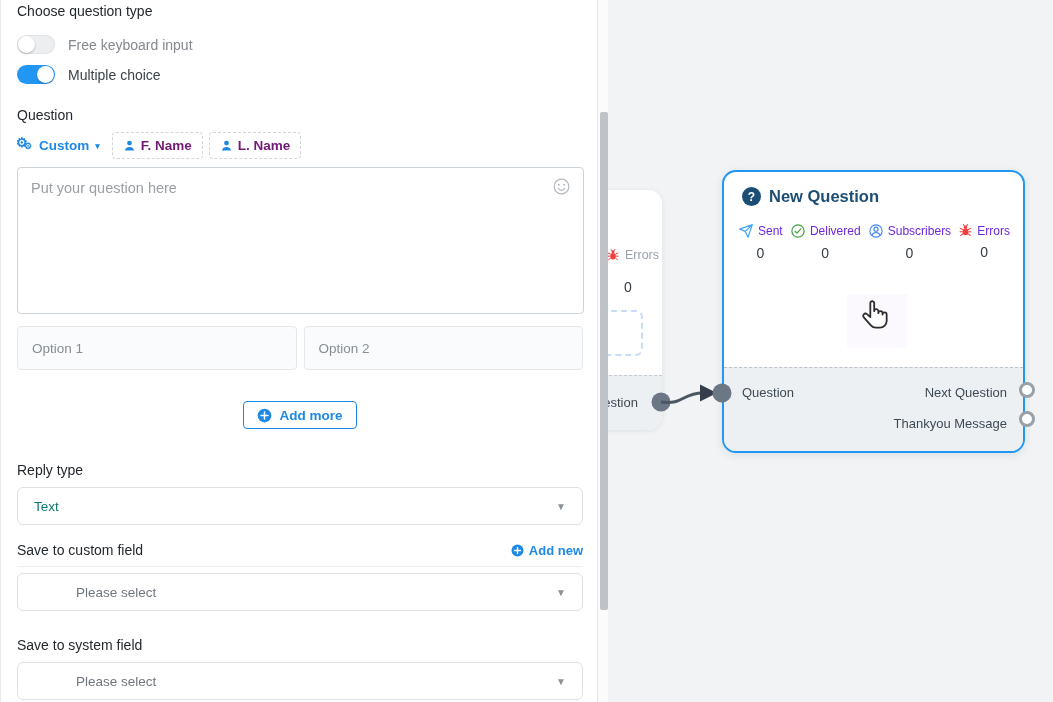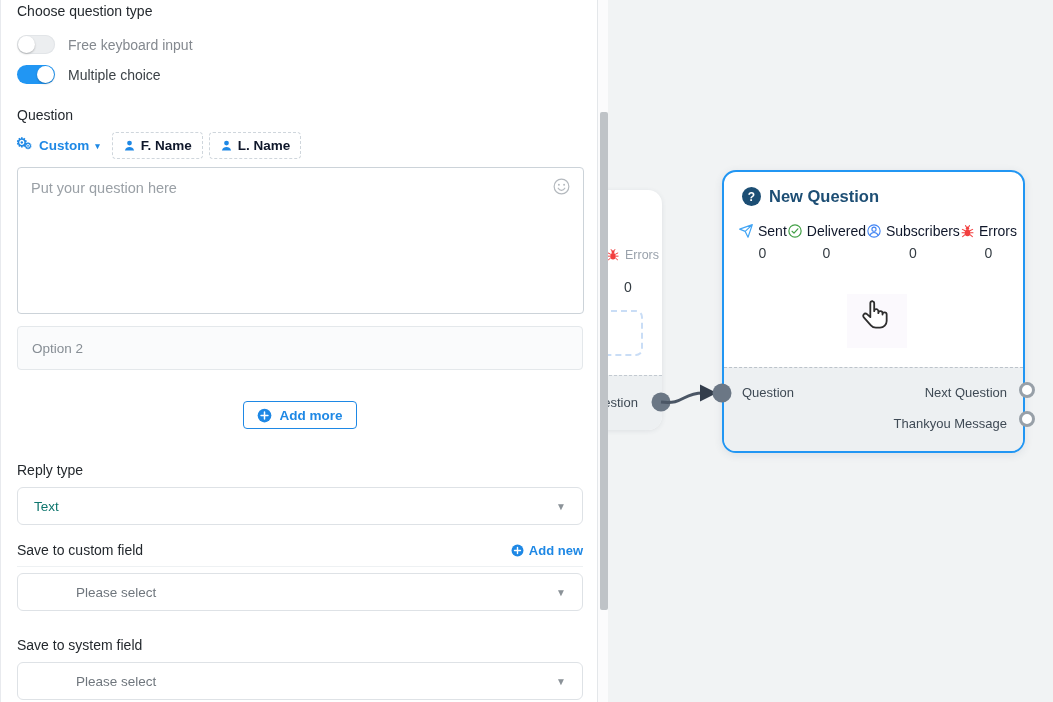--- a/index.html
+++ b/index.html
@@ -24,21 +24,21 @@
   .q-label { margin-top:23px; }
   .chips-row { display:flex; align-items:center; margin-top:9px; gap:6px; }
   .custom-chip { display:flex; align-items:center; gap:5px; background:none; border:none;
                  color:#1e88e5; font-size:13.5px; font-weight:600; cursor:pointer; padding:4px 6px 4px 0;
                  font-family:inherit; }
   .gears { position:relative; width:17px; height:16px; color:#1e88e5; }
   .gears .g1 { position:absolute; left:-1px; top:-3px; font-size:13px; }
   .gears .g2 { position:absolute; left:7px; top:3px; font-size:9px; }
   .caret { font-size:9px; color:#1e88e5; margin-left:1px; }
   .chip { display:flex; align-items:center; gap:5px; border:1px dashed #cfd6dc; border-radius:4px;
-          background:#fff; color:#0f172a; font-size:13.5px; font-weight:600; padding:4px 10px; cursor:pointer;
+          background:#fff; color:#701a75; font-size:13.5px; font-weight:600; padding:4px 10px; cursor:pointer;
           font-family:inherit; height:27px; }
   .textarea-wrap { position:relative; margin-top:8px; }
   .q-textarea { width:567px; height:147px; border:1px solid #ccd3d9; border-radius:4px; resize:none;
                 padding:12px 34px 15px 13px; font-size:14.5px; font-family:inherit; color:#3c4247; }
   .q-textarea::placeholder { color:#9aa0a6; }
   .emoji-btn { position:absolute; top:10px; right:12px; width:20px; height:20px; background:none; border:none;
                cursor:pointer; padding:0; }
   .options-row { display:flex; gap:7px; margin-top:8px; }
   .opt-input { flex:1; height:44px; border:1px solid #e4e8eb; border-radius:4px; background:#fafbfc;
                padding:0 14px; font-size:13.5px; font-family:inherit; color:#3c4247; }
@@ -86,21 +86,21 @@
   
   .node { position:absolute; left:114px; top:170px; width:303px; height:283px; background:#fff;
           border:2px solid #2196f3; border-radius:14px; box-shadow:0 2px 8px rgba(50,70,100,.10); z-index:10; }
   .node-header { display:flex; align-items:center; gap:8px; padding:15px 18px 0 18px; }
   .q-badge { width:19px; height:19px; border-radius:50%; background:#1c4e74; color:#fff; font-size:12px;
              font-weight:700; display:flex; align-items:center; justify-content:center; flex:none; }
   .node-title { font-size:16.5px; font-weight:700; color:#1d4e74; }
   .stats-row { display:flex; justify-content:space-between; padding:0 13px 0 14px; margin-top:17px; }
   .stat { display:flex; flex-direction:column; align-items:center; }
   .stat-top { display:flex; align-items:center; gap:4px; }
-  .stat-label { font-size:14px; color:#0f172a; }
+  .stat-label { font-size:12px; color:#6d28d9; }
   .stat-val { margin-top:6px; font-size:14px; color:#333b42; }
   .hover-sq { position:absolute; left:123px; top:122px; width:60px; height:54px; background:#fbf9fd; }
   .cursor-svg { position:absolute; left:134px; top:124px; z-index:12; }
   .node-footer { position:absolute; left:0; bottom:0; width:299px; height:84px; background:#edf0f2;
                  border-top:1px dashed #bcc3ca; border-radius:0 0 12px 12px; }
   .f-row1 { position:absolute; top:17px; left:18px; right:16px; display:flex; justify-content:space-between; }
   .f-row2 { position:absolute; top:46px; right:16px; }
   .f-text { font-size:13px; color:#3f4a55; }
   .port-out { position:absolute; right:-12px; width:16px; height:16px; border:3px solid #98a0a8;
               border-radius:50%; background:#fff; cursor:pointer; }
@@ -163,20 +163,21 @@
         <svg width="19" height="19" viewBox="0 0 24 24">
           <circle cx="12" cy="12" r="9.3" fill="none" stroke="#b4b9be" stroke-width="1.5"></circle>
           <circle cx="8.7" cy="9.7" r="1.2" fill="#b4b9be"></circle>
           <circle cx="15.3" cy="9.7" r="1.2" fill="#b4b9be"></circle>
           <path d="M7.8 14.2c1 1.7 2.5 2.6 4.2 2.6s3.2-.9 4.2-2.6" fill="none" stroke="#b4b9be" stroke-width="1.5" stroke-linecap="round"></path>
         </svg>
       </button>
     </div>
 
     <div class="options-row">
+      <input class="opt-input" placeholder="Option 1" style="">
       <input class="opt-input" placeholder="Option 2" style="">
     </div>
 
     <div class="add-more-wrap">
       <button class="add-more">
         <svg width="15" height="15" viewBox="0 0 24 24">
           <circle cx="12" cy="12" r="11" fill="#1e88e5"></circle>
           <path d="M12 6.5v11M6.5 12h11" stroke="#fff" stroke-width="2.4" stroke-linecap="round"></path>
         </svg>
         <span>Add more</span>

